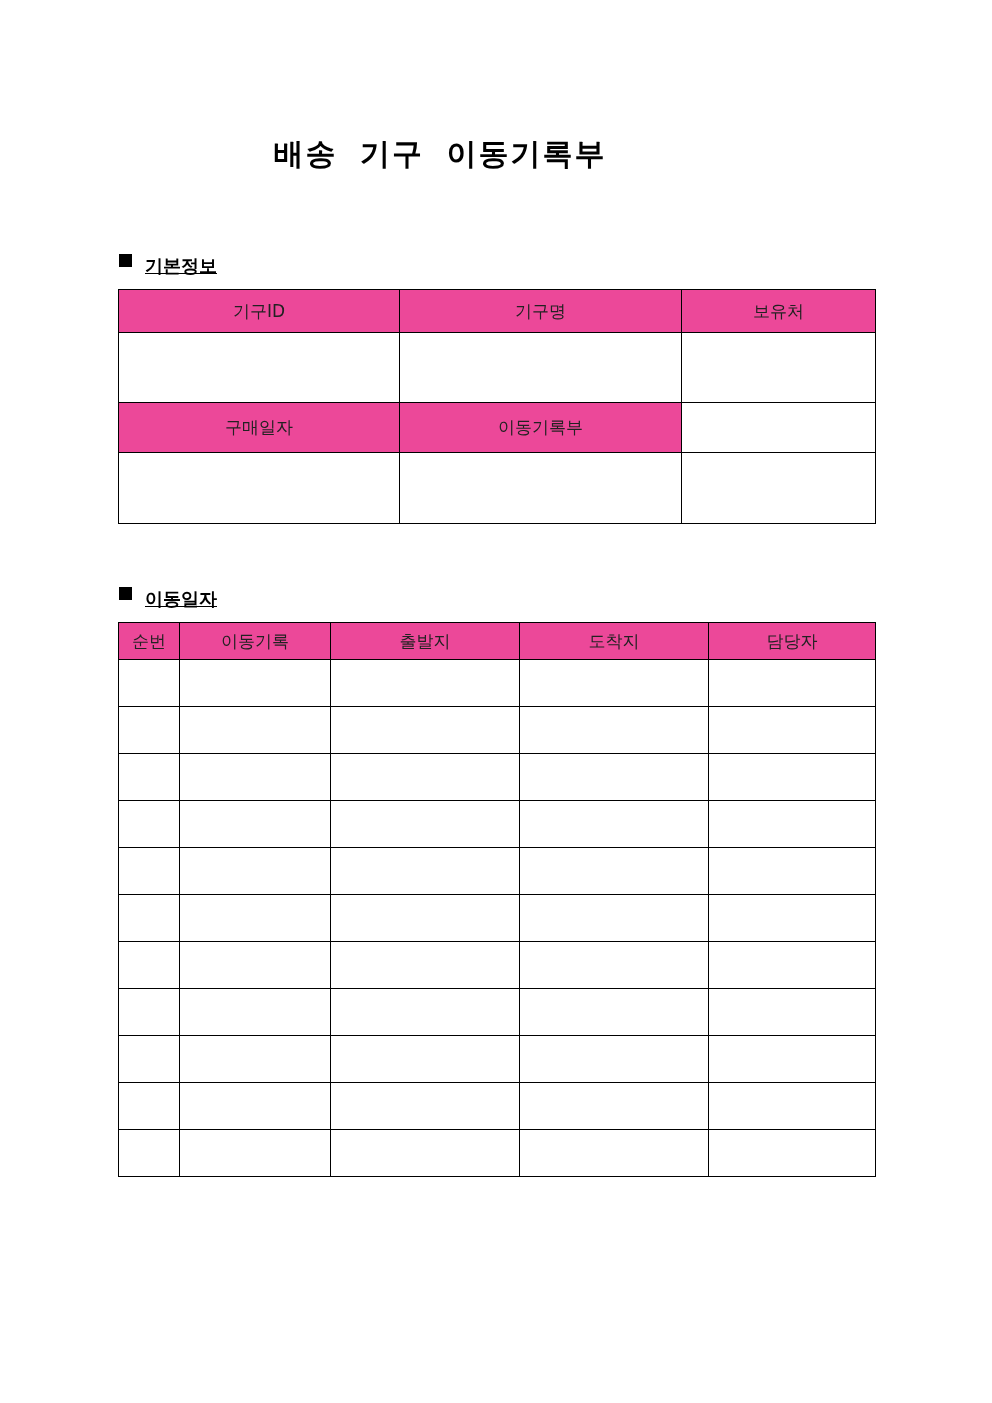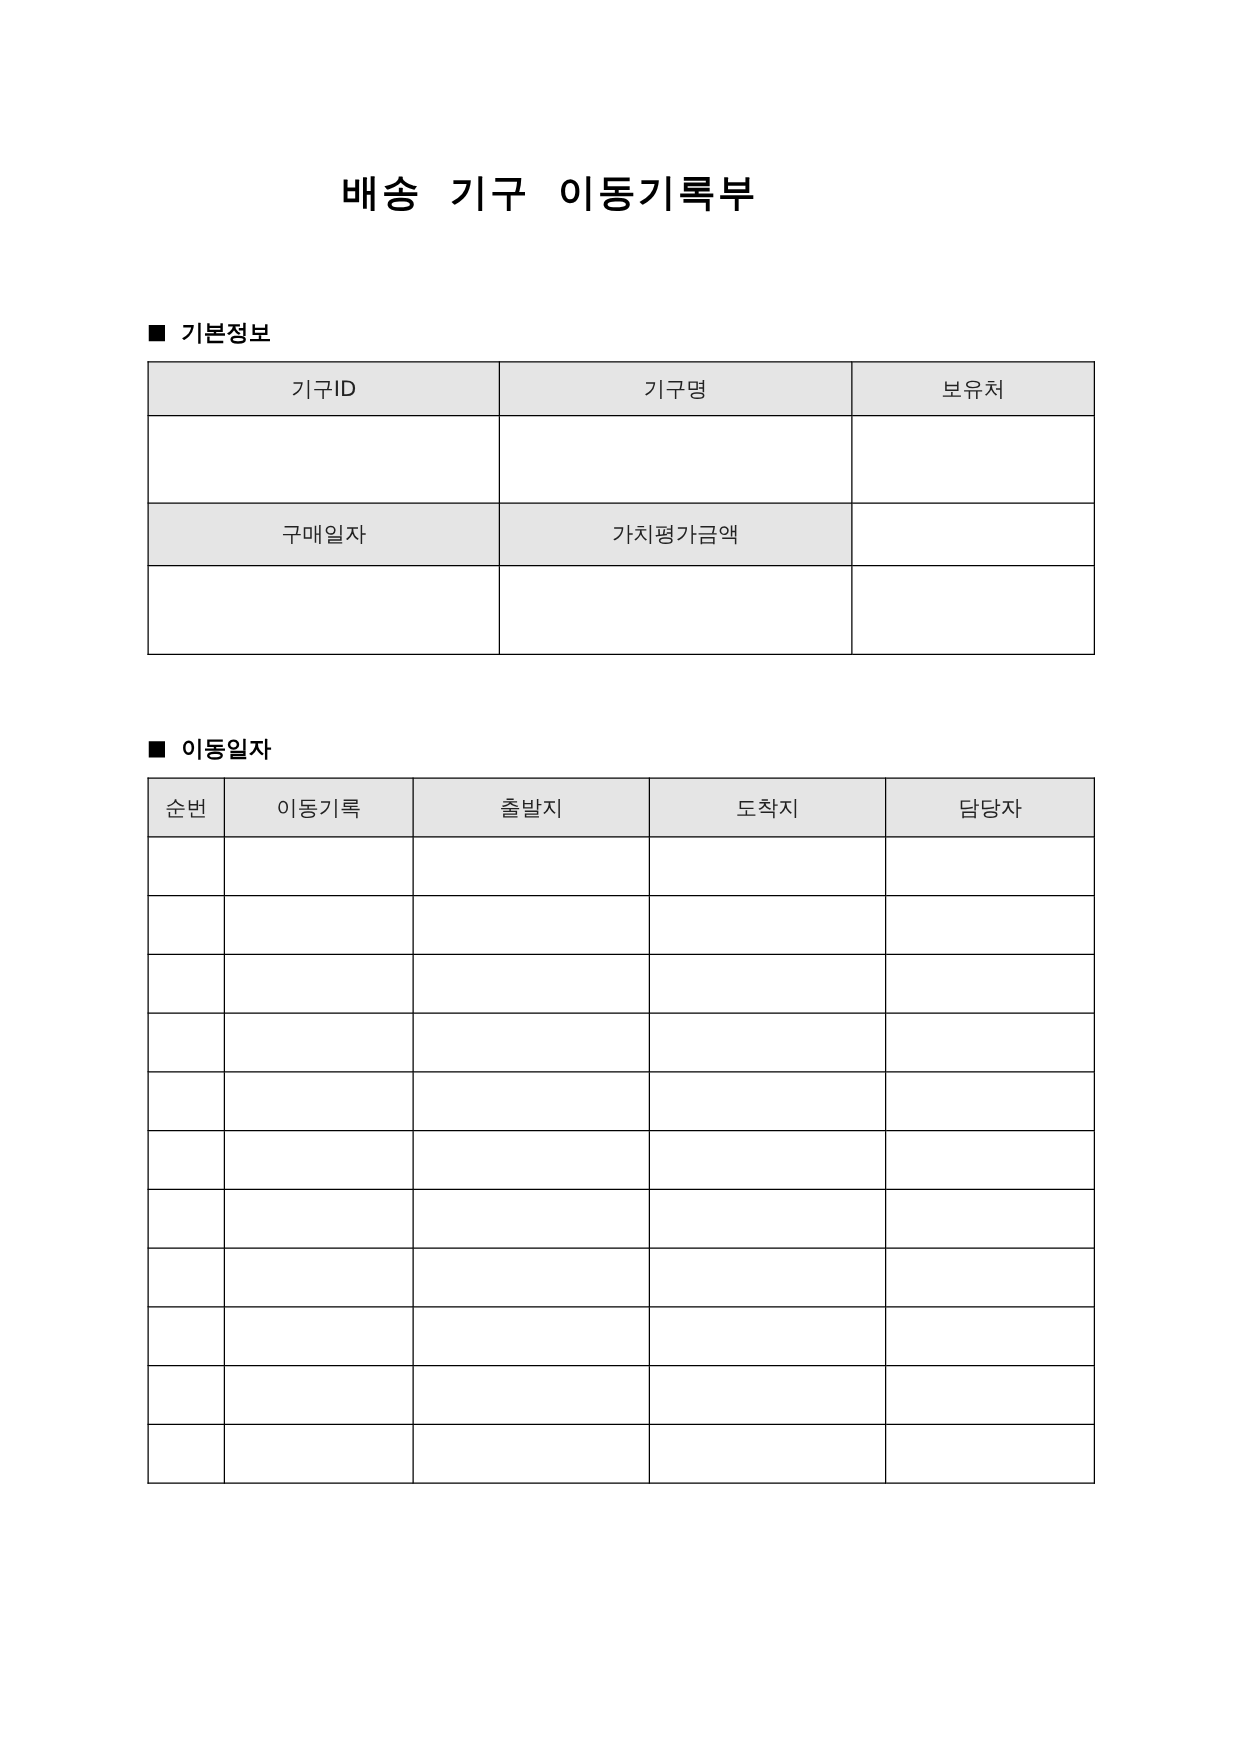--- a/index.html
+++ b/index.html
@@ -6,33 +6,33 @@
   body {
     width: 992px; height: 1403px; position: relative; overflow: hidden;
     font-family: "DejaVu Sans", "Liberation Sans", sans-serif; color: #000;
   }
   .title {
     position: absolute; left: 0; top: 134px; width: 880px; text-align: center;
     font-size: 30px; font-weight: bold; letter-spacing: 2px; word-spacing: 10px;
   }
   .section-heading {
     position: absolute; left: 119px; font-size: 18px; font-weight: bold;
-    display: flex; align-items: center;
+    display: flex; align-items: flex-start; text-decoration: underline;
   }
   .section-heading .square {
     display: inline-block; width: 13px; height: 13px; background: #000; margin-right: 13px;
   }
   table.grid {
     position: absolute; left: 118px; border-collapse: collapse; table-layout: fixed;
   }
   table.grid td {
     border: 1.5px solid #000; padding: 0; text-align: center; vertical-align: middle;
     font-size: 17px; color: #222;
   }
-  table.grid td.hdr { background: #e5e5e5; }
+  table.grid td.hdr { background: #ec4899; }
   #basic-table { top: 289px; width: 757px; }
   #move-table { top: 622px; width: 757px; }
 </style>
 </head>
 <body>
 
 <div class="title">배송 기구 이동기록부</div>
 
 <div class="section-heading" style="top:254px;">
   <span class="square"></span>
@@ -51,21 +51,21 @@
     <td class="hdr">기구명</td>
     <td class="hdr">보유처</td>
   </tr>
   <tr style="height:70px">
     <td></td>
     <td></td>
     <td></td>
   </tr>
   <tr style="height:50px">
     <td class="hdr">구매일자</td>
-    <td class="hdr">가치평가금액</td>
+    <td class="hdr">이동기록부</td>
     <td></td>
   </tr>
   <tr style="height:71px">
     <td></td>
     <td></td>
     <td></td>
   </tr>
 </tbody>
   </table>
 
@@ -76,21 +76,21 @@
 
 <table class="grid" id="move-table">
   <colgroup>
     <col style="width:61px">
       <col style="width:151px">
       <col style="width:189px">
       <col style="width:189px">
       <col style="width:167px">
   </colgroup>
   <tbody>
-      <tr style="height:47px">
+      <tr style="height:37px">
     <td class="hdr">순번</td>
     <td class="hdr">이동기록</td>
     <td class="hdr">출발지</td>
     <td class="hdr">도착지</td>
     <td class="hdr">담당자</td>
   </tr>
   <tr style="height:47px">
     <td></td>
     <td></td>
     <td></td>

